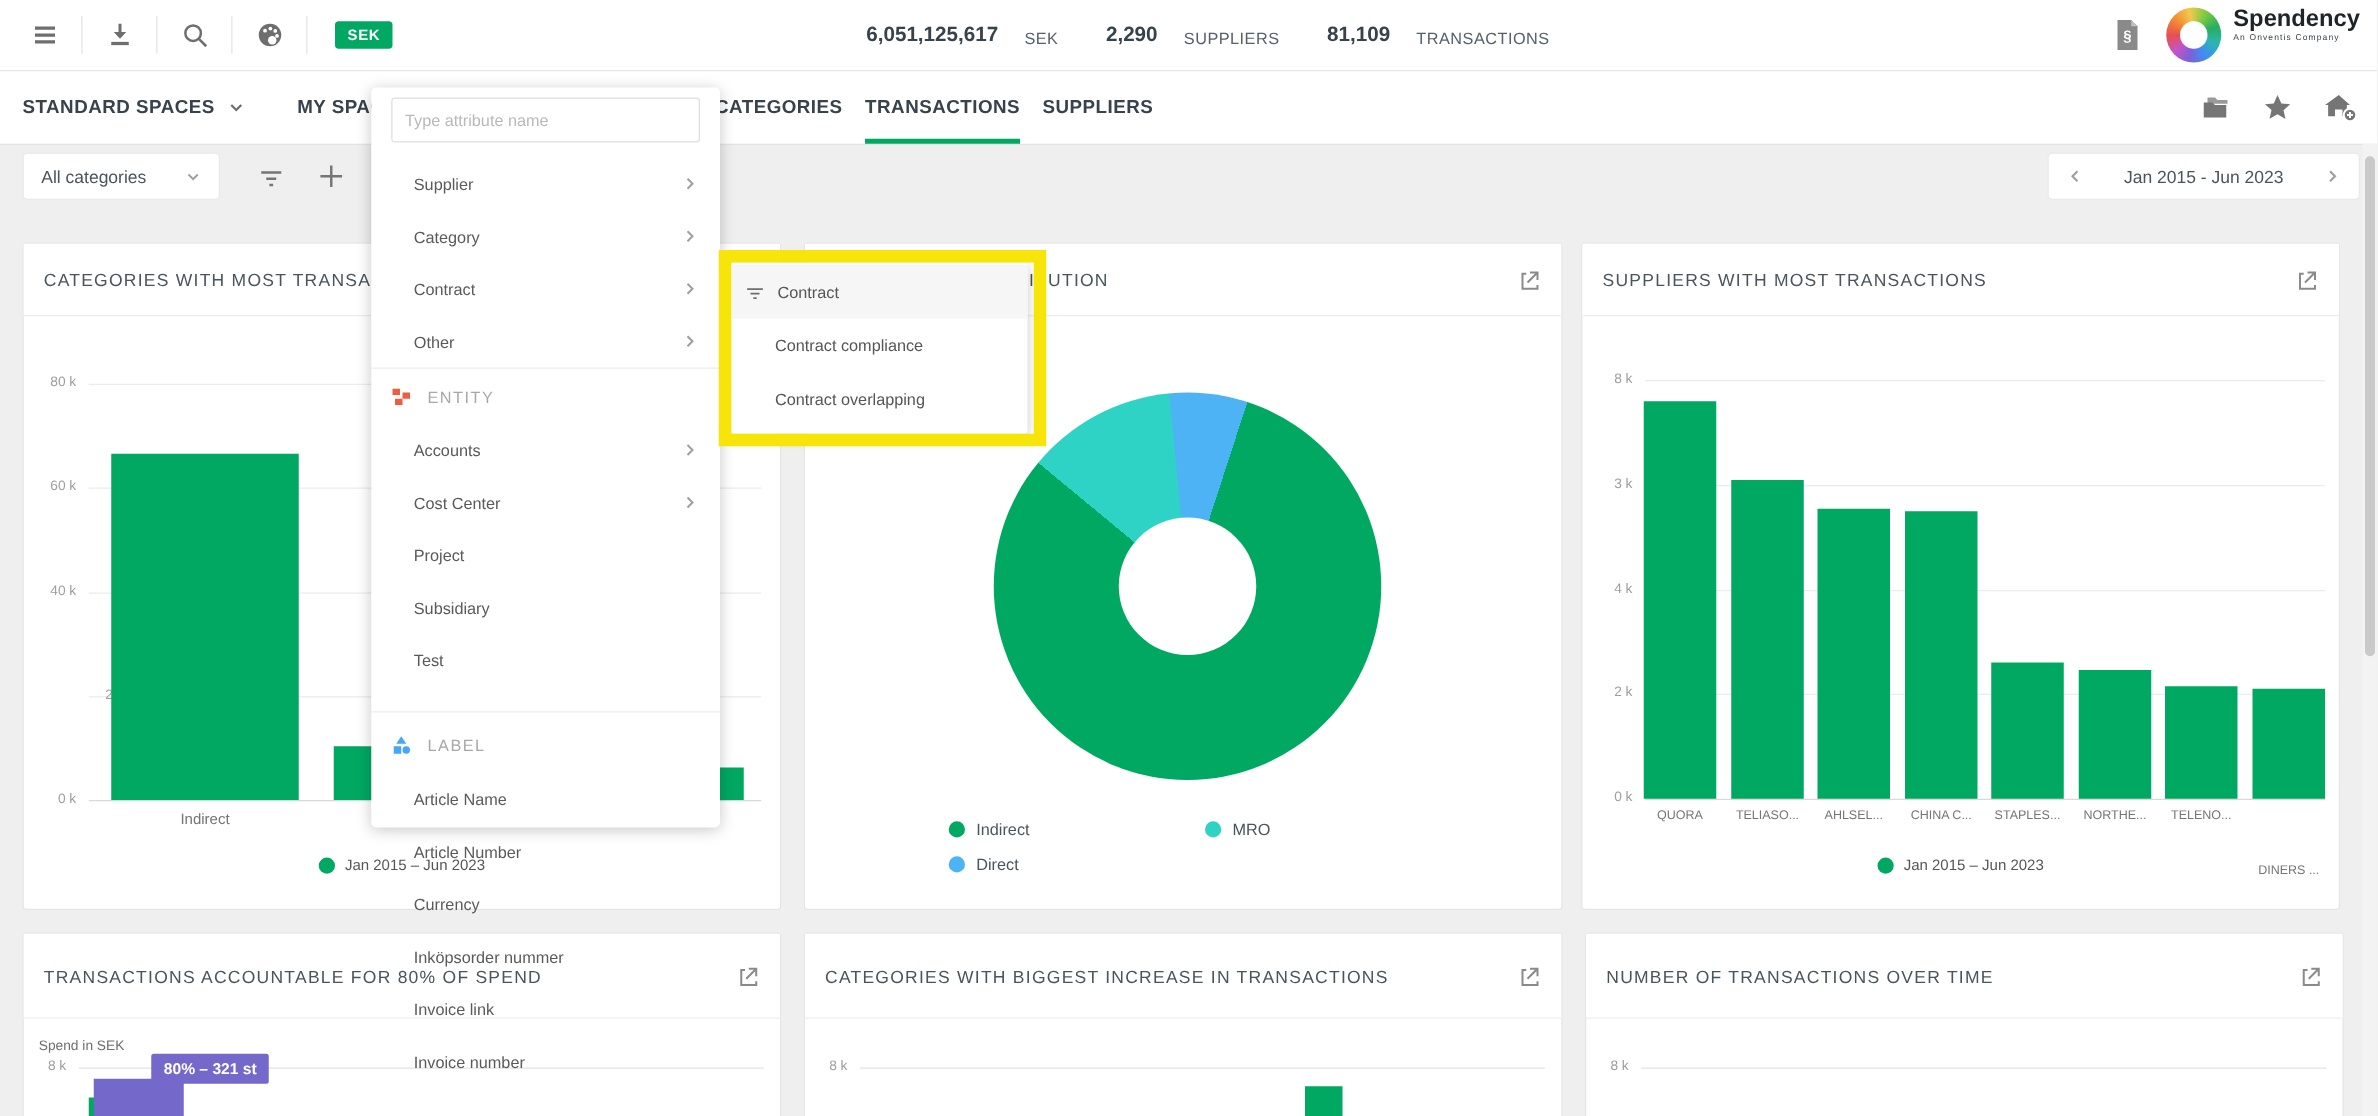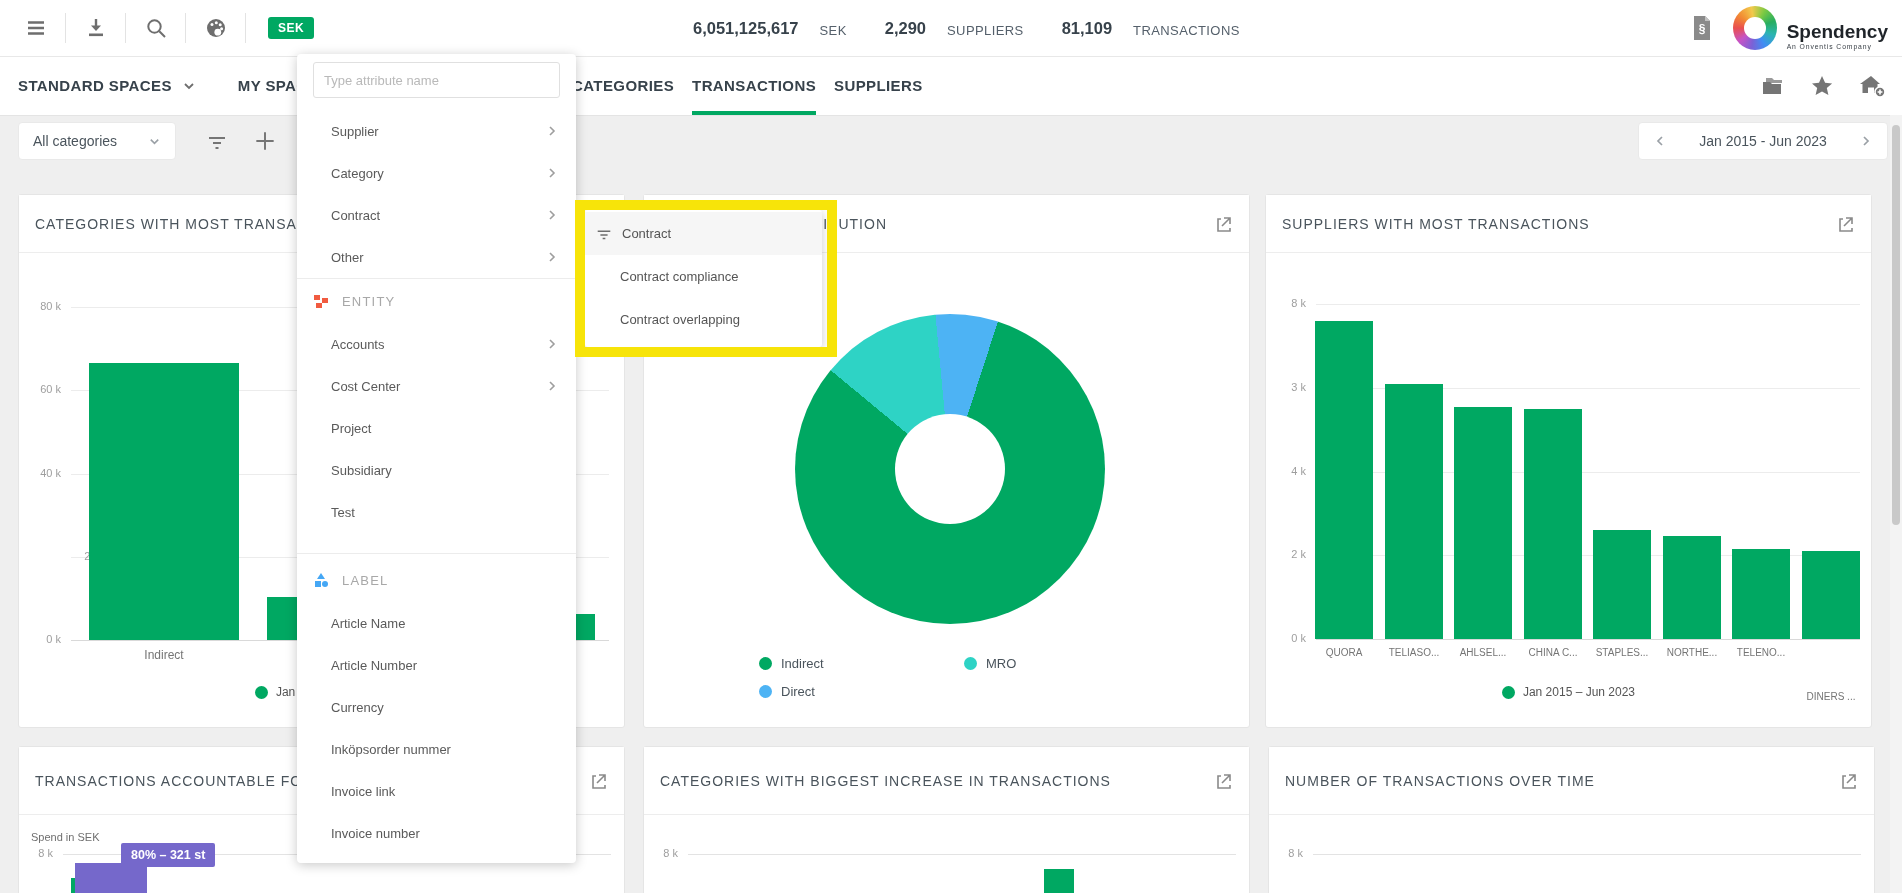--- a/index.html
+++ b/index.html
@@ -11,21 +11,21 @@
 
 .topbar{position:absolute;left:0;top:0;width:1902px;height:56px;background:#fff;border-bottom:1px solid #e8e8e8;z-index:20}
 .topbar-left{position:absolute;left:6px;top:0;height:56px;display:flex;align-items:center}
 .icon-btn{width:60px;height:30px;display:flex;align-items:center;justify-content:center;background:none;border:none;border-right:1px solid #e3e3e3;cursor:pointer;padding:0}
 .sek-badge{margin-left:22px;background:#00a862;color:#fff;font-size:12px;font-weight:bold;padding:4px 10px;border-radius:3px;letter-spacing:.5px;cursor:pointer}
 .stats{position:absolute;left:693px;top:0;height:56px;display:flex;align-items:center;gap:38px}
 .stat{display:flex;align-items:flex-end;gap:21px}
 .stat-value{font-size:16.5px;font-weight:bold;color:#37424b}
 .stat-label{font-size:13px;color:#55606b;letter-spacing:.4px}
 .topbar-right{position:absolute;right:14px;top:0;height:56px;display:flex;align-items:center;gap:20px}
-.logo{display:flex;align-items:flex-end;gap:10px}
+.logo{display:flex;align-items:flex-start;gap:10px}
 .logo-donut{width:44px;height:44px;border-radius:50%;position:relative;
   background:conic-gradient(from -90deg,#e94f4f,#f28c33,#f2c94c,#7ac943,#27ae60,#2bb5b0,#3f8ef3,#7b61d6,#c653c6,#e94f4f)}
 .logo-donut::after{content:"";position:absolute;inset:11px;background:#fff;border-radius:50%}
 .logo-name{font-size:19px;font-weight:bold;color:#1f2429;line-height:20px}
 .logo-subtitle{font-size:6.8px;color:#3a4148;letter-spacing:.9px;margin-top:1px}
 
 
 .navbar{position:absolute;left:0;top:56px;width:1902px;height:59px;background:#fff;border-bottom:1px solid #e4e4e4;z-index:15}
 .nav-left{position:absolute;left:18px;top:0;height:100%;display:flex;align-items:center;gap:42px}
 .space-item{display:flex;align-items:center;gap:10px;font-size:15px;font-weight:bold;letter-spacing:.4px;color:#37424b;cursor:pointer;white-space:nowrap}
@@ -65,21 +65,21 @@
 .legend-dot{width:13px;height:13px;border-radius:50%;background:#00a862;flex:none}
 .legend-item{position:absolute;display:flex;align-items:center;gap:9px;font-size:13px;color:#4a545c;cursor:pointer}
 .donut{position:absolute;left:151px;top:119px;width:310px;height:310px;border-radius:50%;cursor:pointer}
 .donut::after{content:"";position:absolute;inset:100px;background:#fff;border-radius:50%}
 .mini-ylabel{position:absolute;left:12px;top:84px;font-size:11px;color:#6f6f6f}
 .mini-tick{position:absolute;left:0;top:100px;width:34px;text-align:right;font-size:11px;color:#9e9e9e}
 .mini-grid{position:absolute;left:44px;top:107px;width:548px;height:1px;background:#e3e3e3}
 .tooltip{position:absolute;left:102px;top:96px;background:#7568cb;color:#fff;font-size:12.5px;font-weight:bold;padding:5px 10px;border-radius:2px;white-space:nowrap;z-index:3}
 
 
-.panel{position:absolute;left:297px;top:54px;width:279px;height:809px;background:#fff;border-radius:4px;box-shadow:0 2px 12px rgba(0,0,0,.22);z-index:100;box-sizing:border-box}
+.panel{position:absolute;left:297px;top:70px;width:279px;height:592px;background:#fff;border-radius:4px;box-shadow:0 2px 12px rgba(0,0,0,.22);z-index:100;box-sizing:border-box}
 .panel-search{display:block;margin:8px 16px 12px;height:36px;box-sizing:border-box;width:247px;border:1px solid #e0e0e0;border-radius:3px;padding:0 10px;font-size:13px;color:#555;outline:none}
 .panel-search::placeholder{color:#b9b9b9}
 .menu-item{height:42px;display:flex;align-items:center;justify-content:space-between;padding:0 18px 0 34px;font-size:13px;color:#5a5a5a;cursor:pointer}
 .group-divider{height:1px;background:#ececec}
 .group-divider.gapped{margin:20px 0 4px}
 .section-header{height:44px;display:flex;align-items:center;gap:13px;padding-left:16px;font-size:13px;color:#a8a8a8;letter-spacing:1.2px}
 
 
 .submenu{position:absolute;left:585px;top:210px;width:237px;height:137px;background:#fff;border-radius:3px;box-shadow:0 2px 10px rgba(0,0,0,.2);z-index:110;box-sizing:border-box;padding-top:2px}
 .submenu-item{height:43px;display:flex;align-items:center;padding-left:35px;font-size:13px;color:#555;cursor:pointer}

